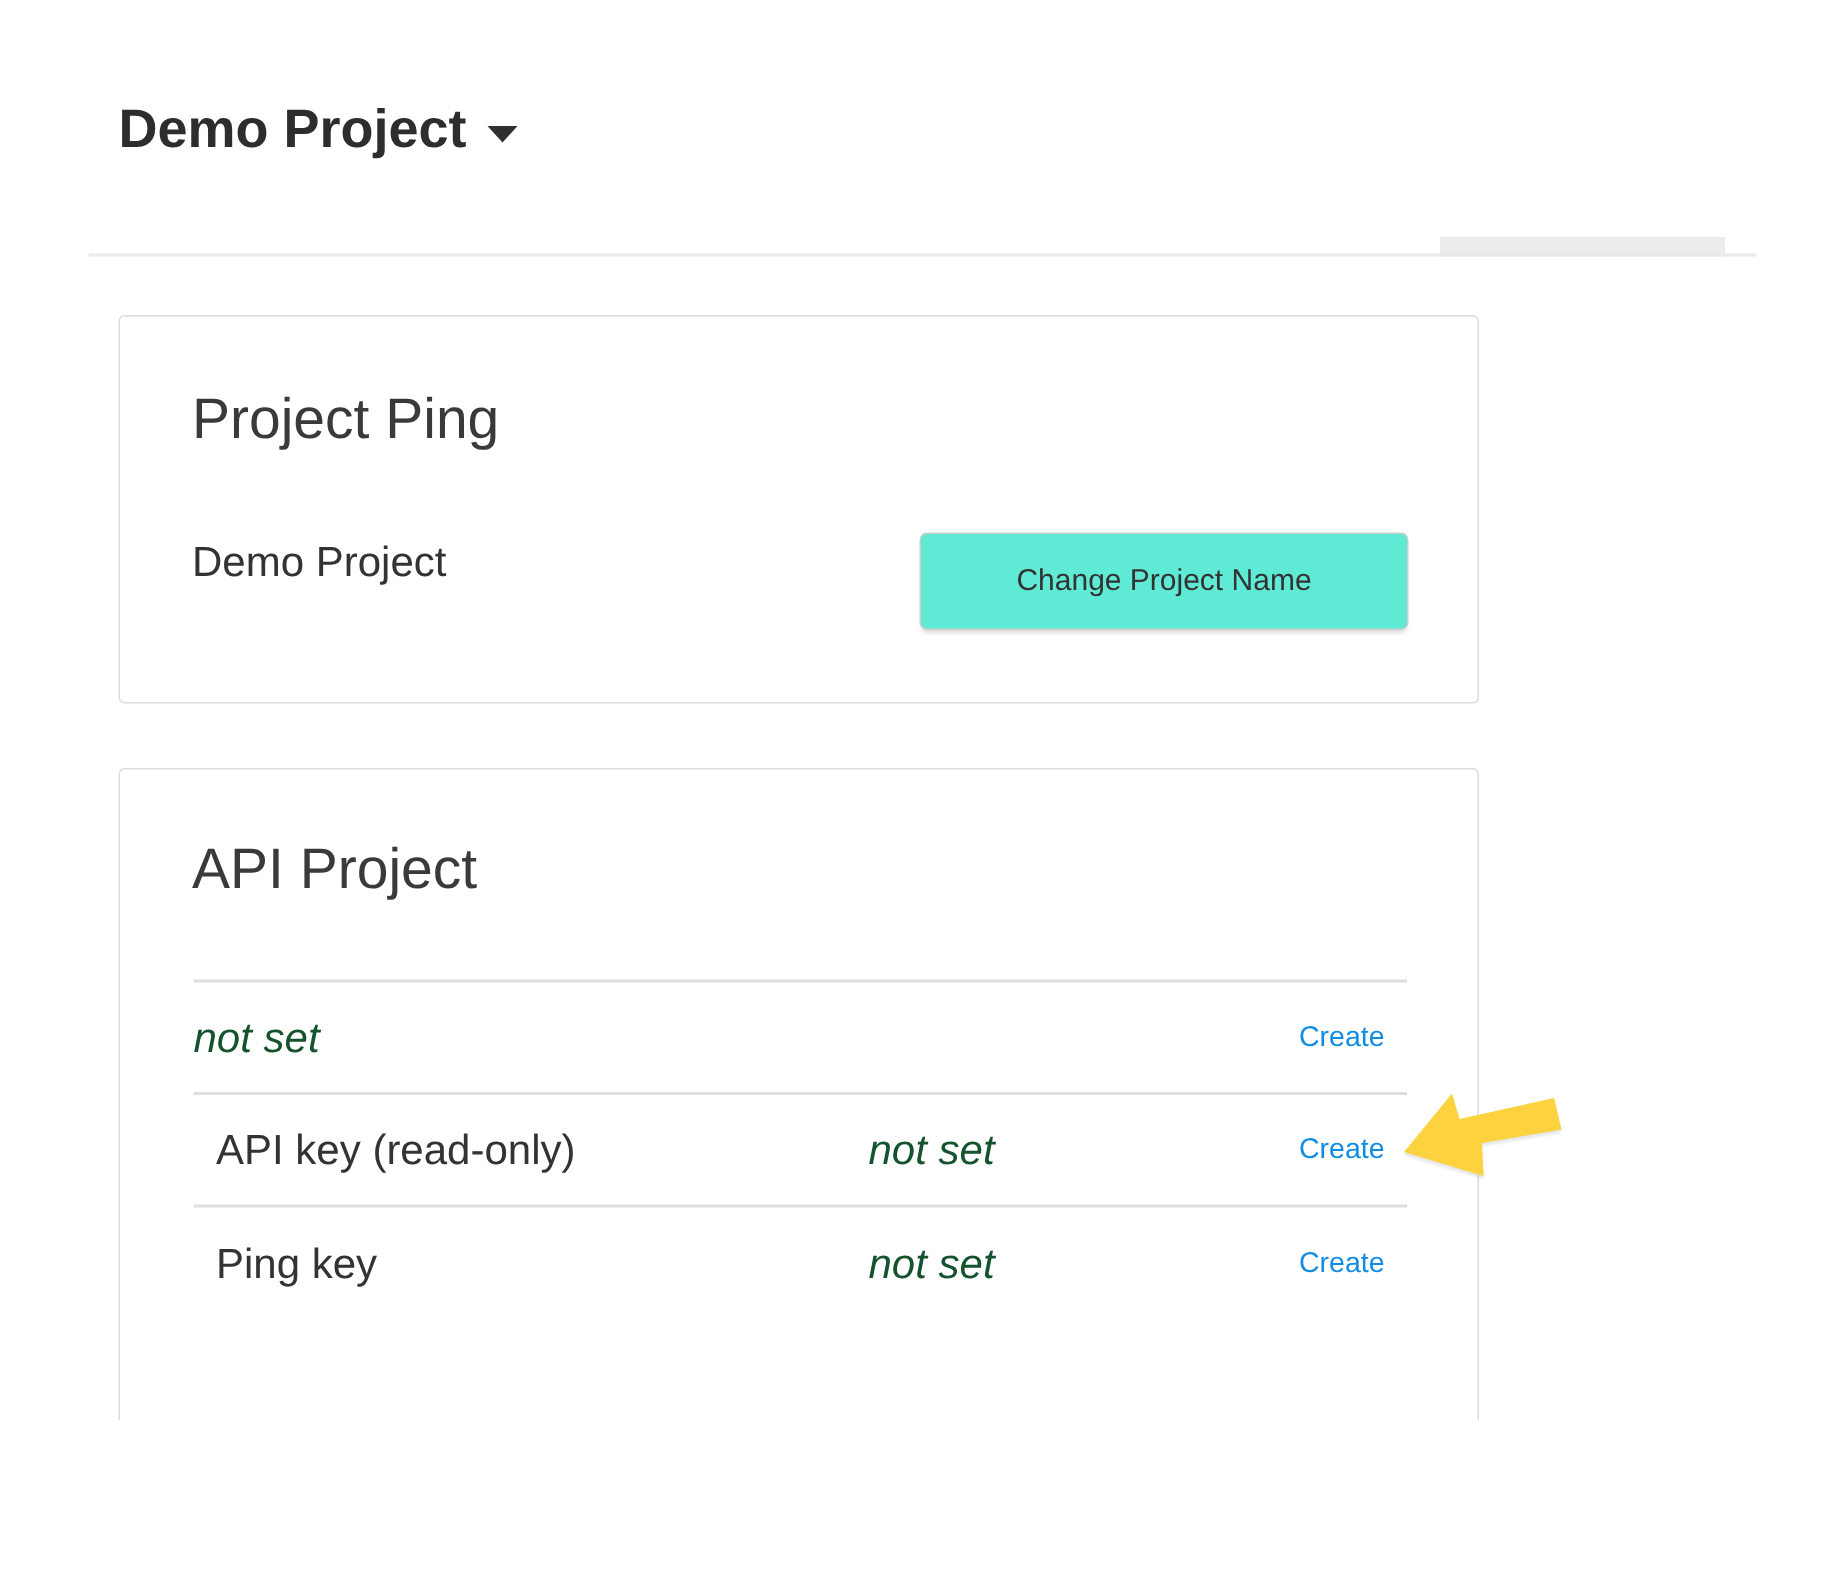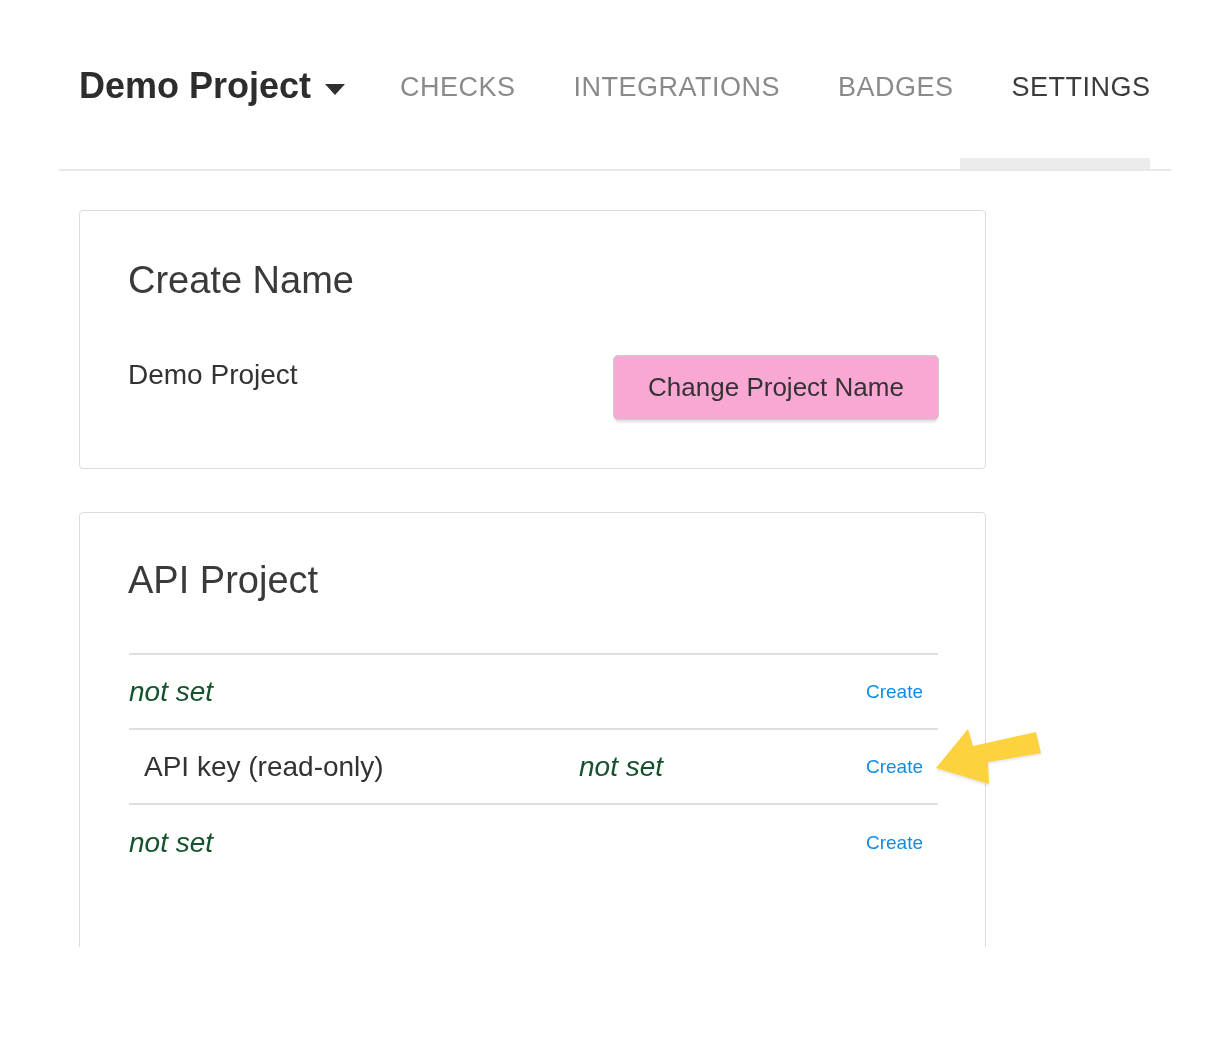--- a/index.html
+++ b/index.html
@@ -76,22 +76,22 @@
   .card-project .card-heading{top:50px;}
   .card-api .card-heading{top:48px;}
 
   .project-current-name{
     position:absolute;left:48px;top:150px;
     font-size:28px;line-height:1;color:var(--text-dark);
   }
   .btn-default{
     position:absolute;left:533px;top:144px;
     width:326px;height:65px;
-    background:#f9a8d4;border:1.5px solid #cccccc;border-radius:5px;
-    font-family:inherit;font-size:26px;color:var(--text-dark);
+    background:#5eead4;border:1.5px solid #cccccc;border-radius:5px;
+    font-family:inherit;font-size:20px;color:var(--text-dark);
     box-shadow:0 4px 3px -2px rgba(0,0,0,.14);
     cursor:pointer;
   }
 
   
   .api-table{
     position:absolute;left:49px;top:140px;
     width:809px;border-top:2px solid var(--table-line);
   }
   .api-row{
@@ -125,32 +125,26 @@
 </head>
 <body>
 
 <div class="canvas">
 
   <div class="project-switcher">
     <span class="project-title">Demo Project</span>
     <span class="caret-down"></span>
   </div>
 
-  <nav class="nav-tabs" id="nav-tabs">
-      <a class="nav-tab">CHECKS</a>
-      <a class="nav-tab">INTEGRATIONS</a>
-      <a class="nav-tab">BADGES</a>
-      <a class="nav-tab active">SETTINGS</a>
-    </nav>
 
   <div class="active-tab-indicator"></div>
   <div class="header-divider"></div>
 
   <section class="card card-project">
-    <h1 class="card-heading">Create Name</h1>
+    <h1 class="card-heading">Project Ping</h1>
     <div class="project-current-name">Demo Project</div>
     <button class="btn-default">Change Project Name</button>
   </section>
 
   <section class="card card-api">
     <h1 class="card-heading">API Project</h1>
     <div class="api-table" id="api-table">
         <div class="api-row">
     <div class="cell-value">not set</div>
     <div class="cell-action">
@@ -158,20 +152,21 @@
     </div>
   </div>
         <div class="api-row">
     <div class="cell-label">API key (read-only)</div>
     <div class="cell-value">not set</div>
     <div class="cell-action">
       <a class="create-link">Create</a>
     </div>
   </div>
         <div class="api-row">
+    <div class="cell-label">Ping key</div>
     <div class="cell-value">not set</div>
     <div class="cell-action">
       <a class="create-link">Create</a>
     </div>
   </div>
       </div>
   </section>
 
   <svg class="annotation-arrow" viewBox="0 0 115 78" xmlns="http://www.w3.org/2000/svg">
     <polygon id="arrow-poly" points="6,50 38,11 43,28 106,14 111,35 58,44 59,66" fill="#fcd23e"></polygon>

